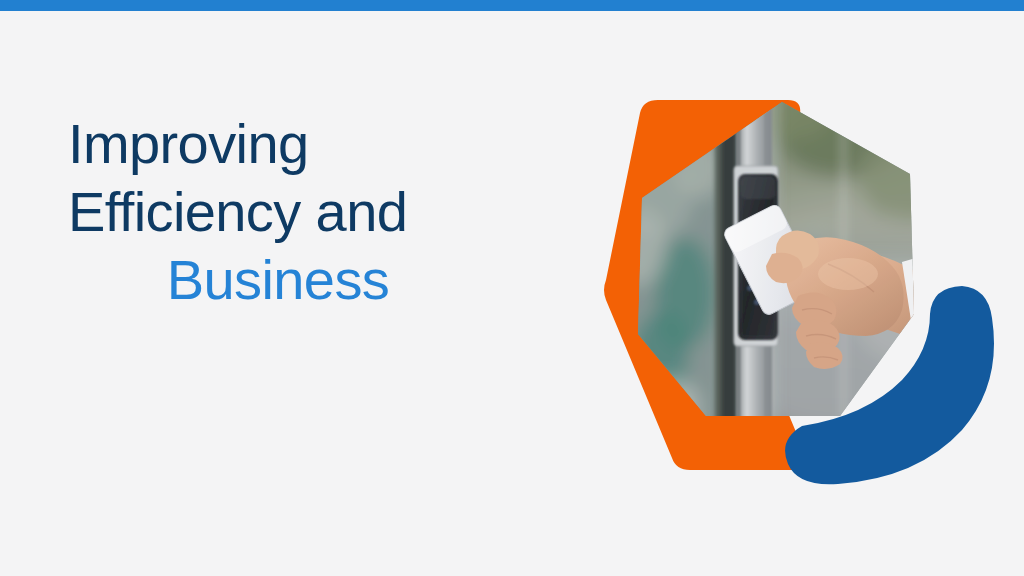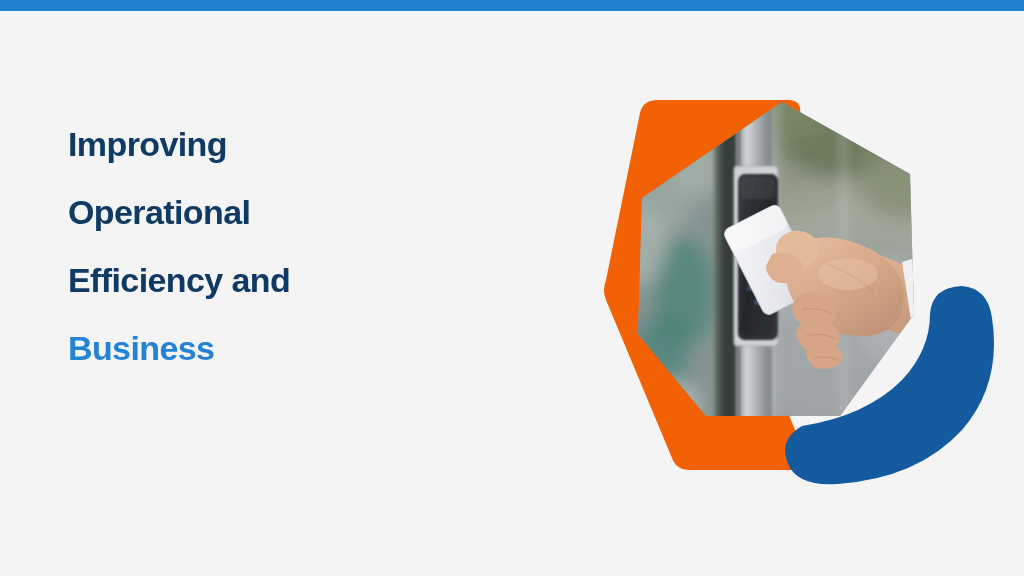--- a/index.html
+++ b/index.html
@@ -23,47 +23,46 @@
     background: #2280d0;
   }
   #headline {
     position: absolute;
     left: 68px;
     top: 110px;
     width: 420px;
   }
   .hl-line {
     display: block;
-    font-size: 34px;
+    font-size: 56px;
     line-height: 68px;
-    font-weight: bold;
+    font-weight: normal;
     letter-spacing: -0.6px;
     white-space: nowrap;
   }
   .hl-dark { color: #0e3a63; }
-  .hl-blue { color: #2583d6; }
+  .hl-blue { color: #2583d6; text-align: center; }
   #graphic {
     position: absolute;
     left: 510px;
     top: 78px;
     width: 514px;
     height: 430px;
   }
   #graphic svg { display: block; }
 </style>
 </head>
 <body>
 
 <div id="slide">
 
   <div id="top-bar"></div>
 
   <div id="headline">
     <span class="hl-line hl-dark">Improving</span>
-    <span class="hl-line hl-dark">Operational</span>
     <span class="hl-line hl-dark">Efficiency and</span>
     <span class="hl-line hl-blue">Business</span>
   </div>
 
   <div id="graphic">
     <svg width="514" height="430" viewBox="0 0 514 430" xmlns="http://www.w3.org/2000/svg">
       <defs>
 
         <clipPath id="hexClip">
           <path d="M 285 18

